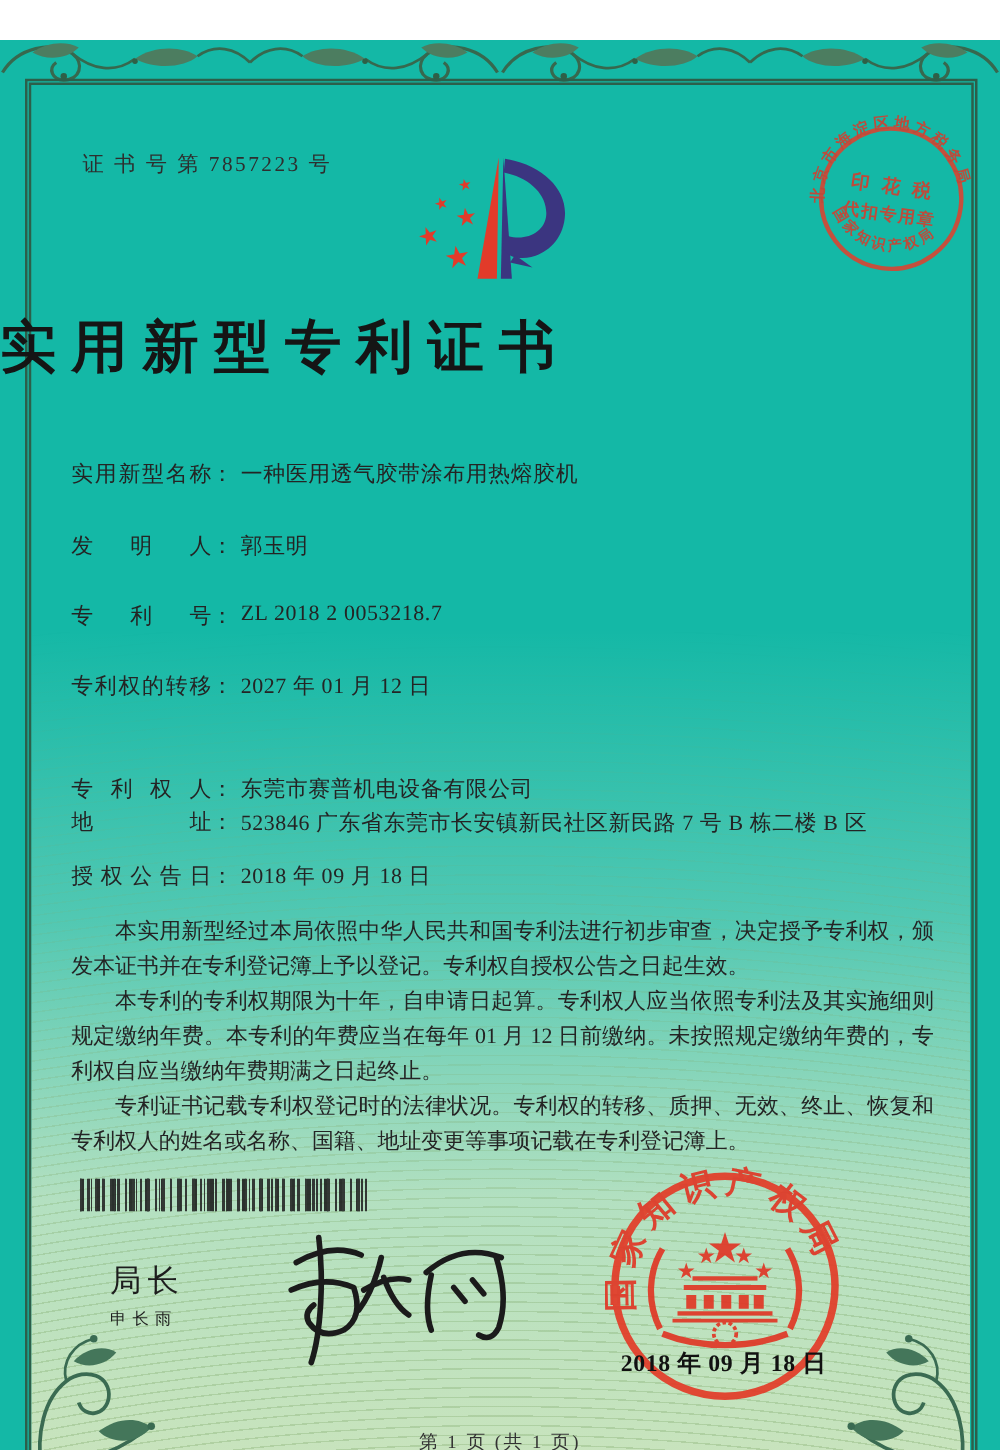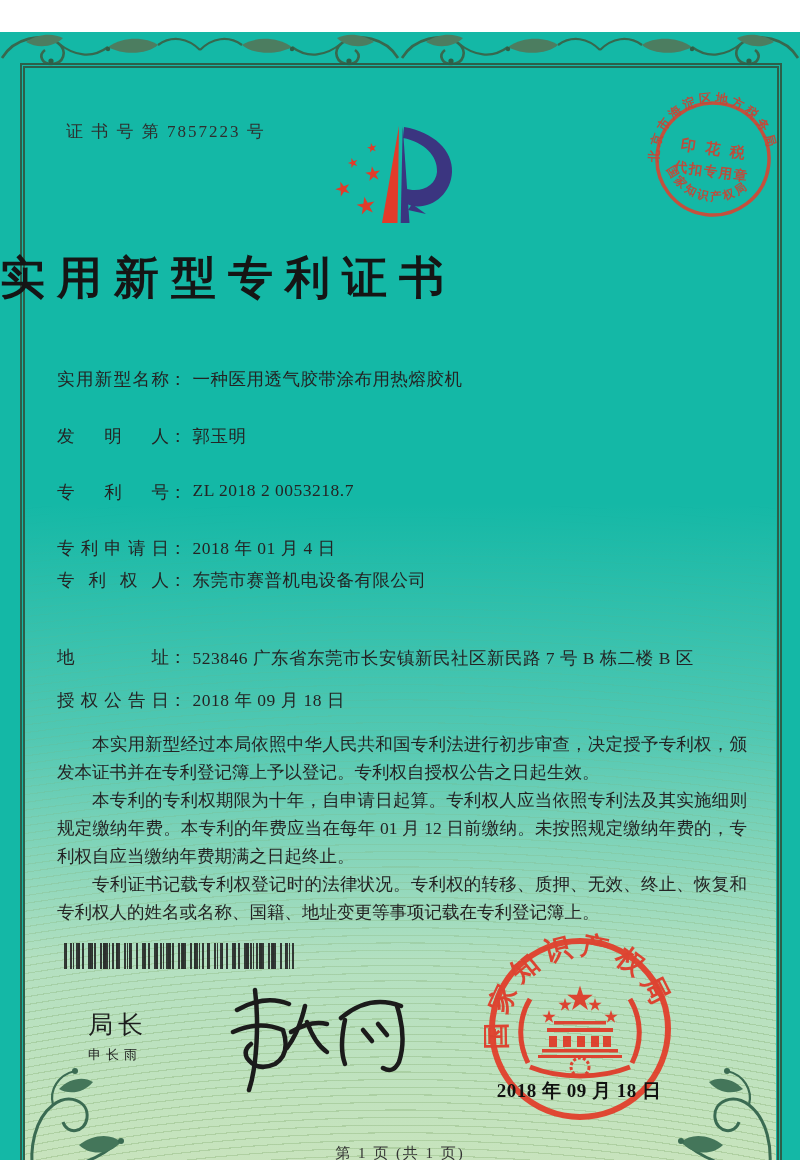--- a/index.html
+++ b/index.html
@@ -170,23 +170,23 @@
   <div class="row" style="top:392px">
     <span class="f-label">发明人</span><span class="f-colon">：</span><span class="f-value">郭玉明</span>
   </div>
   <div class="row" style="top:335px">
     <span class="f-label">实用新型名称</span><span class="f-colon">：</span><span class="f-value">一种医用透气胶带涂布用热熔胶机</span>
   </div>
   <div class="row" style="top:448px">
     <span class="f-label">专利号</span><span class="f-colon">：</span><span class="f-value">ZL 2018 2 0053218.7</span>
   </div>
   <div class="row" style="top:504px">
-    <span class="f-label">专利申请日</span><span class="f-colon">：</span><span class="f-value">2018 年 01 月 4 日</span>
-  </div>
-  <div class="row" style="top:536px">
+    <span class="f-label">专利权的转移</span><span class="f-colon">：</span><span class="f-value">2027 年 01 月 12 日</span>
+  </div>
+  <div class="row" style="top:587px">
     <span class="f-label">专利权人</span><span class="f-colon">：</span><span class="f-value">东莞市赛普机电设备有限公司</span>
   </div>
   <div class="row addr" style="top:613px">
     <span class="f-label">地址</span><span class="f-colon">：</span><span class="f-value">523846 广东省东莞市长安镇新民社区新民路 7 号 B 栋二楼 B 区</span>
   </div>
   <div class="row" style="top:656px">
     <span class="f-label">授权公告日</span><span class="f-colon">：</span><span class="f-value">2018 年 09 月 18 日</span>
   </div>
 
   <div class="body-text">

